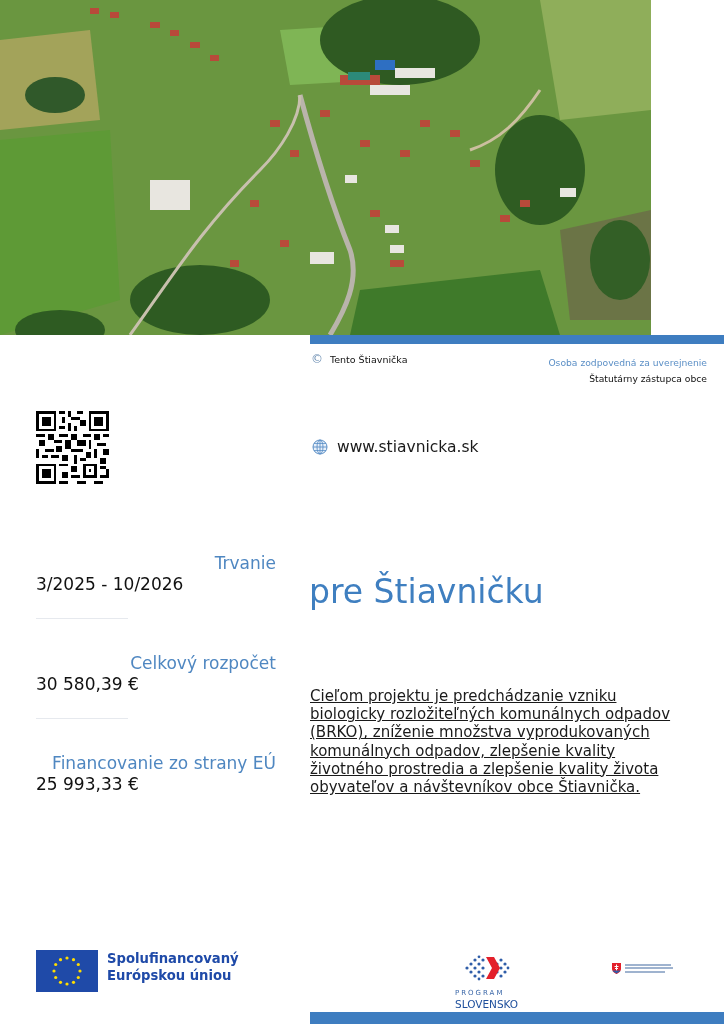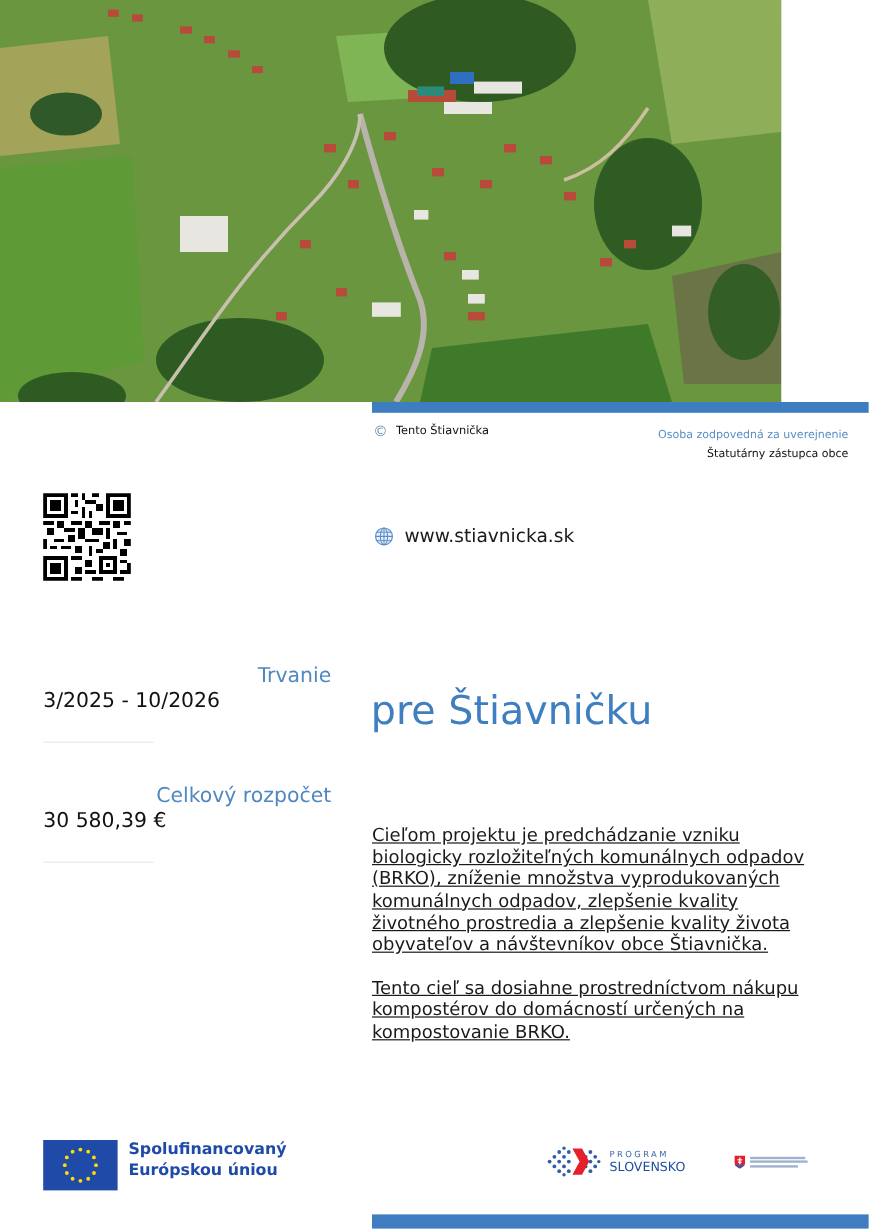--- a/index.html
+++ b/index.html
@@ -52,21 +52,21 @@
     .desc {
       position: absolute; left: 310px; top: 687px; width: 380px;
       font-size: 15px; line-height: 18.2px; color: #1a1a1a; text-decoration: underline;
     }
     .desc p + p { margin-top: 18px; }
 
     .eu { position: absolute; left: 36px; top: 950px; display: flex; gap: 9px; }
     .eu-flag { width: 62px; height: 42px; background: #1f4aa8; position: relative; }
     .eu-text { color: #1f4aa8; font-size: 13.2px; line-height: 17px; font-weight: bold; }
 
-    .program { position: absolute; left: 455px; top: 955px; display: flex; align-items: center; gap: 7px; }
+    .program { position: absolute; left: 455px; top: 955px; display: flex; align-items: center; gap: 7px; flex-direction: column; }
     .program-text { line-height: 11px; }
     .program-text .top { font-size: 7px; letter-spacing: 2px; color: #3b67a8; }
     .program-text .bottom { font-size: 10.5px; font-weight: normal; color: #1e4f9c; }
 
     .ministry { position: absolute; left: 612px; top: 962px; display: flex; align-items: center; gap: 4px; }
     .ministry .lines span { display: block; width: 46px; height: 2px; background: #9fb3cf; margin: 1.5px 0; }
     .ministry .lines span:nth-child(2) { width: 48px; }
     .ministry .lines span:nth-child(3) { width: 40px; }
   </style>
 </head>
@@ -231,25 +231,28 @@
   <div class="fact">
     <div class="label">Trvanie</div>
     <div class="value">3/2025 - 10/2026</div>
   </div>
   <div class="divider"></div>
   <div class="fact">
     <div class="label">Celkový rozpočet</div>
     <div class="value">30 580,39 €</div>
   </div>
   <div class="divider"></div>
+  <div class="fact">
+    <div class="label">Financovanie zo strany EÚ</div>
+    <div class="value">25 993,33 €</div>
+  </div>
 </div>
 
 <div class="desc">
   <p>Cieľom projektu je predchádzanie vzniku biologicky rozložiteľných komunálnych odpadov (BRKO), zníženie množstva vyprodukovaných komunálnych odpadov, zlepšenie kvality životného prostredia a zlepšenie kvality života obyvateľov a návštevníkov obce Štiavnička.</p>
-  <p>Tento cieľ sa dosiahne prostredníctvom nákupu kompostérov do domácností určených na kompostovanie BRKO.</p>
 </div>
 
 <div class="eu">
   <div class="eu-flag">
     <svg width="62" height="42" viewBox="0 0 62 42">
       <g fill="#ffdd00">
         <circle cx="31" cy="8" r="1.6"></circle>
           <circle cx="37.5" cy="9.7" r="1.6"></circle>
           <circle cx="42.3" cy="14.5" r="1.6"></circle>
         <circle cx="44" cy="21" r="1.6"></circle>

